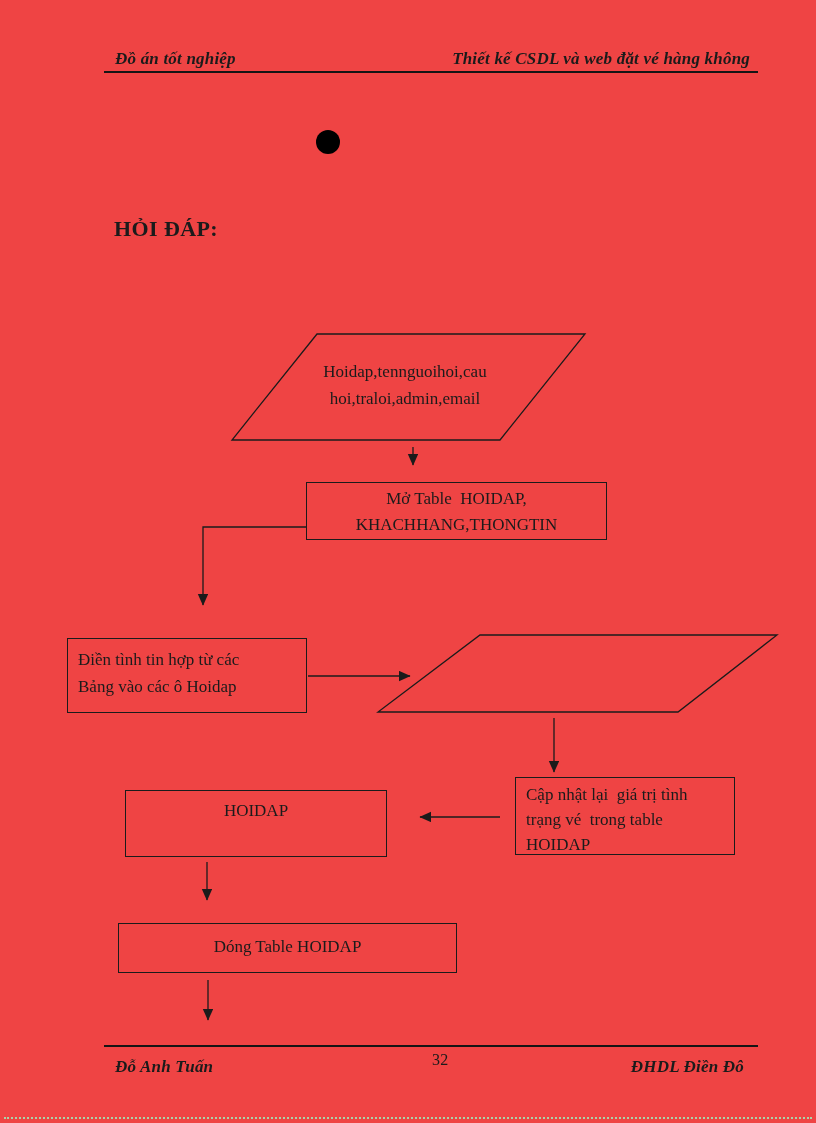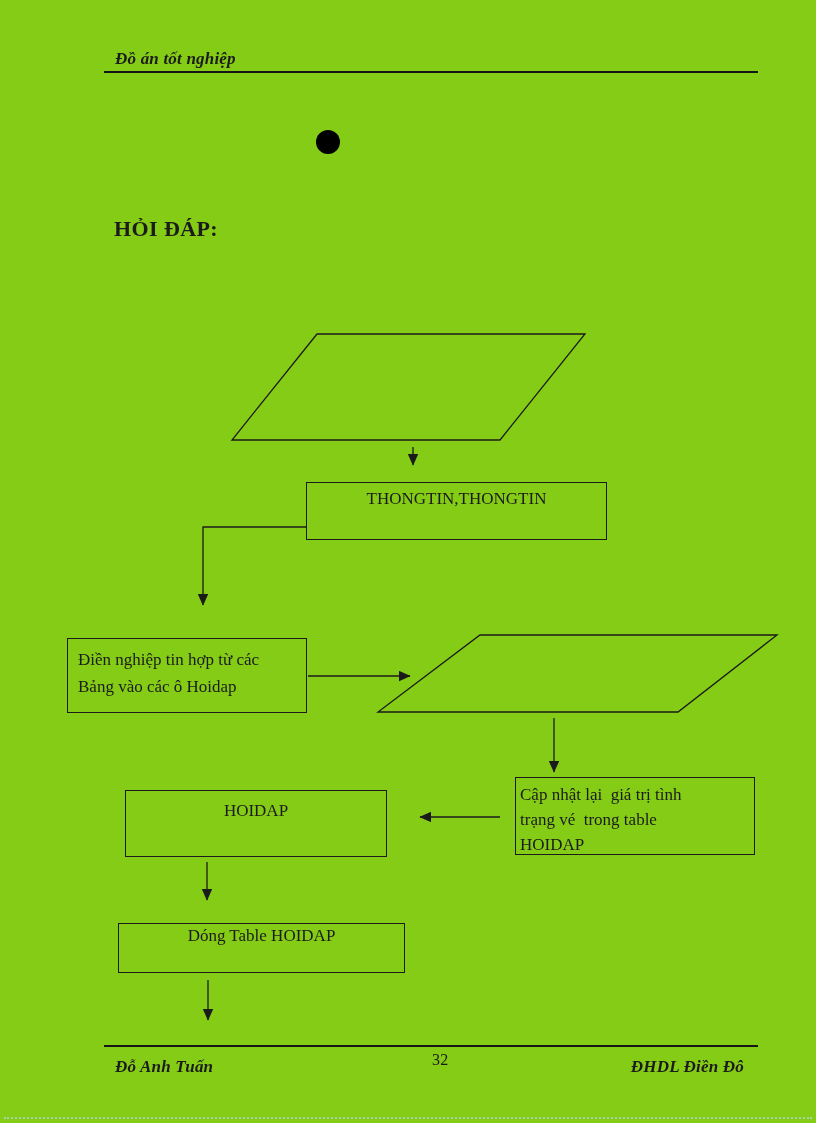--- a/index.html
+++ b/index.html
@@ -1,17 +1,17 @@
 <!DOCTYPE html>
 <html><head>
 <meta charset="utf-8">
 <style>
   html,body { margin:0; padding:0; background:#ffffff; }
   .page {
-    position:relative; width:816px; height:1123px; background:#84cc16;
+    position:relative; width:816px; height:1123px; background:#ef4444;
     font-family:"Liberation Serif", serif; color:#1b1b1b; overflow:hidden;
   }
   
   .hdr {
     position:absolute; left:104px; top:44px; width:654px; height:29px;
     border-bottom:2px solid #151515; box-sizing:border-box;
     display:flex; justify-content:space-between; align-items:flex-end;
     padding:0 8px 2px 11px;
     font-style:italic; font-weight:bold; font-size:17px; letter-spacing:.2px;
   }
@@ -35,35 +35,36 @@
   .fc line, .fc polyline, .fc polygon { stroke:#1b1b1b; stroke-width:1.3; fill:none; }
   .node {
     position:absolute; border:1px solid #1b1b1b; box-sizing:border-box;
     font-size:17px; line-height:26px;
   }
   .ptxt { position:absolute; font-size:17px; line-height:27px; text-align:center; }
   .tline { white-space:pre; }
   .ctr { text-align:center; }
   .n-open   { left:306px; top:482px; width:301px; height:58px; padding-top:3px; }
   .n-fill   { left:67px;  top:638px; width:240px; height:75px; padding:7px 0 0 10px; line-height:27px; }
-  .n-update { left:515px; top:777px; width:240px; height:78px; padding:4px 0 0 4px; line-height:25px; }
+  .n-update { left:515px; top:777px; width:220px; height:78px; padding:4px 0 0 10px; line-height:25px; }
   .n-save   { left:125px; top:790px; width:262px; height:67px; padding-top:7px; }
-  .n-close  { left:118px; top:923px; width:287px; height:50px; line-height:24px; }
+  .n-close  { left:118px; top:923px; width:339px; height:50px; padding-top:11px; line-height:24px; }
   .p-input  { left:260px; top:358px; width:290px; }
   .p-form   { left:427px; top:655px; width:300px; line-height:24px; }
   .dots { position:absolute; left:4px; right:4px; top:1117px;
     border-top:2px dotted #a9d3a9; }
 </style>
 </head>
 <body>
 
 <div class="page">
 
   <div class="hdr">
     <span>Đồ án tốt nghiệp</span>
+    <span>Thiết kế CSDL và web đặt vé hàng không</span>
   </div>
 
   <div class="bullet"></div>
 
   <div class="sect">HỎI ĐÁP:</div>
 
   <svg class="fc" width="816" height="1123" viewBox="0 0 816 1123">
     <defs>
       <marker id="ah" markerWidth="10" markerHeight="9" refX="8.5" refY="4" orient="auto">
         <path d="M0,0 L9,4 L0,8 Z" fill="#1b1b1b" stroke="none"></path>
@@ -73,27 +74,32 @@
     <polygon points="480,635 777,635 678,712 378,712"></polygon>
     <line x1="413" y1="447" x2="413" y2="465" marker-end="url(#ah)"></line>
     <polyline points="306,527 203,527 203,605" marker-end="url(#ah)"></polyline>
     <line x1="308" y1="676" x2="410" y2="676" marker-end="url(#ah)"></line>
     <line x1="554" y1="718" x2="554" y2="772" marker-end="url(#ah)"></line>
     <line x1="500" y1="817" x2="420" y2="817" marker-end="url(#ah)"></line>
     <line x1="207" y1="862" x2="207" y2="900" marker-end="url(#ah)"></line>
     <line x1="208" y1="980" x2="208" y2="1020" marker-end="url(#ah)"></line>
   </svg>
 
+  <div class="ptxt p-input">
+    <div class="tline">Hoidap,tennguoihoi,cau</div>
+    <div class="tline">hoi,traloi,admin,email</div>
+  </div>
 
   <div class="node n-open ctr">
-    <div class="tline">THONGTIN,THONGTIN</div>
+    <div class="tline">Mở Table  HOIDAP,</div>
+    <div class="tline">KHACHHANG,THONGTIN</div>
   </div>
 
   <div class="node n-fill">
-    <div class="tline">Điền nghiệp tin hợp từ các</div>
+    <div class="tline">Điền tình tin hợp từ các</div>
     <div class="tline">Bảng vào các ô Hoidap</div>
   </div>
 
 
   <div class="node n-update">
     <div class="tline">Cập nhật lại  giá trị tình</div>
     <div class="tline">trạng vé  trong table</div>
     <div class="tline">HOIDAP</div>
   </div>
 

